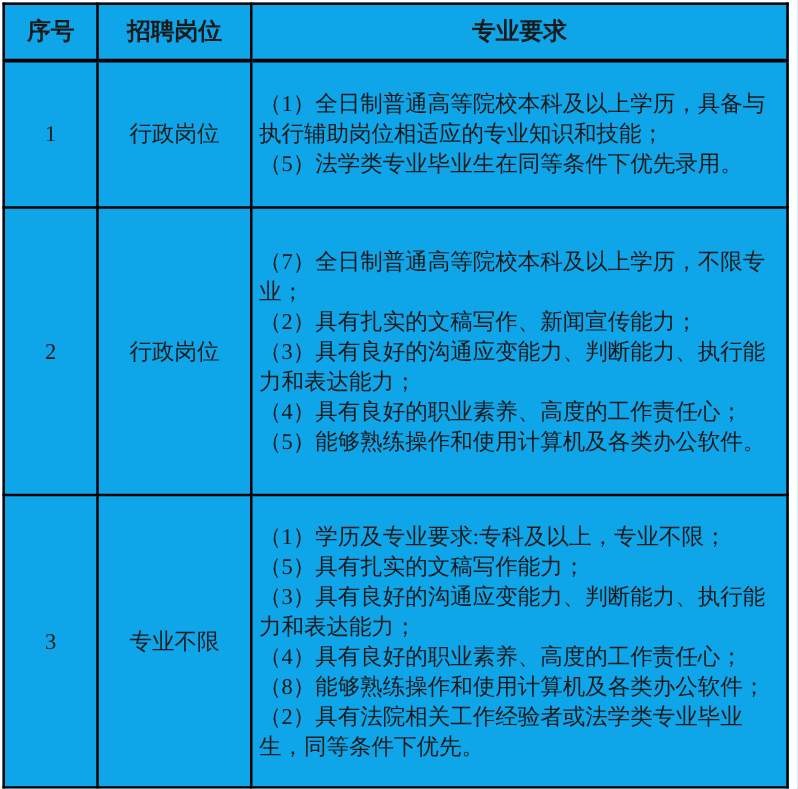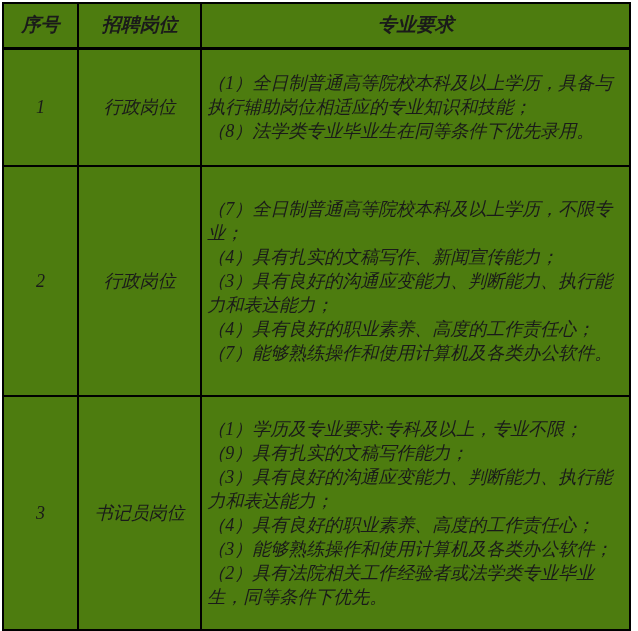--- a/index.html
+++ b/index.html
@@ -19,22 +19,21 @@
     background: #ffffff;
     overflow: hidden;
   }
   table.doc-table {
     position: absolute;
     left: 2px;
     top: 2px;
     width: 629px;
     border-collapse: collapse;
     table-layout: fixed;
-    background: #4d7c0f;
-    font-style: italic;
+    background: #0ea5e9;
   }
   .doc-table th, .doc-table td {
     border: 2px solid #000000;
     overflow: hidden;
   }
   .doc-table thead th {
     height: 45px;
     border-bottom: 3px solid #000000;
     font-size: 19px;
     font-weight: bold;
@@ -81,41 +80,41 @@
         <th class="col-pos">招聘岗位</th>
         <th class="col-req">专业要求</th>
       </tr>
     </thead>
     <tbody>
       <tr class="row-1">
         <td class="cell-no">1</td>
         <td class="cell-pos">行政岗位</td>
         <td class="cell-req">
           <span class="req-item">（1）全日制普通高等院校本科及以上学历，具备与执行辅助岗位相适应的专业知识和技能；</span>
-          <span class="req-item">（8）法学类专业毕业生在同等条件下优先录用。</span>
+          <span class="req-item">（5）法学类专业毕业生在同等条件下优先录用。</span>
         </td>
       </tr>
       <tr class="row-2">
         <td class="cell-no">2</td>
         <td class="cell-pos">行政岗位</td>
         <td class="cell-req">
           <span class="req-item">（7）全日制普通高等院校本科及以上学历，不限专业；</span>
-          <span class="req-item">（4）具有扎实的文稿写作、新闻宣传能力；</span>
+          <span class="req-item">（2）具有扎实的文稿写作、新闻宣传能力；</span>
           <span class="req-item">（3）具有良好的沟通应变能力、判断能力、执行能力和表达能力；</span>
           <span class="req-item">（4）具有良好的职业素养、高度的工作责任心；</span>
-          <span class="req-item">（7）能够熟练操作和使用计算机及各类办公软件。</span>
+          <span class="req-item">（5）能够熟练操作和使用计算机及各类办公软件。</span>
         </td>
       </tr>
       <tr class="row-3">
         <td class="cell-no">3</td>
-        <td class="cell-pos">书记员岗位</td>
+        <td class="cell-pos">专业不限</td>
         <td class="cell-req">
           <span class="req-item">（1）学历及专业要求:专科及以上，专业不限；</span>
-          <span class="req-item">（9）具有扎实的文稿写作能力；</span>
+          <span class="req-item">（5）具有扎实的文稿写作能力；</span>
           <span class="req-item">（3）具有良好的沟通应变能力、判断能力、执行能力和表达能力；</span>
           <span class="req-item">（4）具有良好的职业素养、高度的工作责任心；</span>
-          <span class="req-item">（3）能够熟练操作和使用计算机及各类办公软件；</span>
+          <span class="req-item">（8）能够熟练操作和使用计算机及各类办公软件；</span>
           <span class="req-item">（2）具有法院相关工作经验者或法学类专业毕业生，同等条件下优先。</span>
         </td>
       </tr>
     </tbody>
   </table>
 </div>
 
 </body></html>

